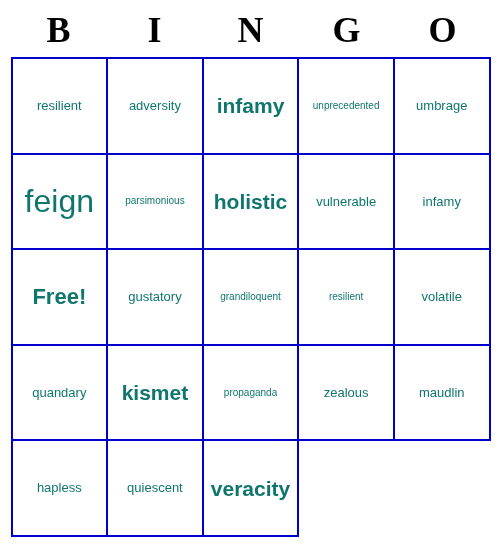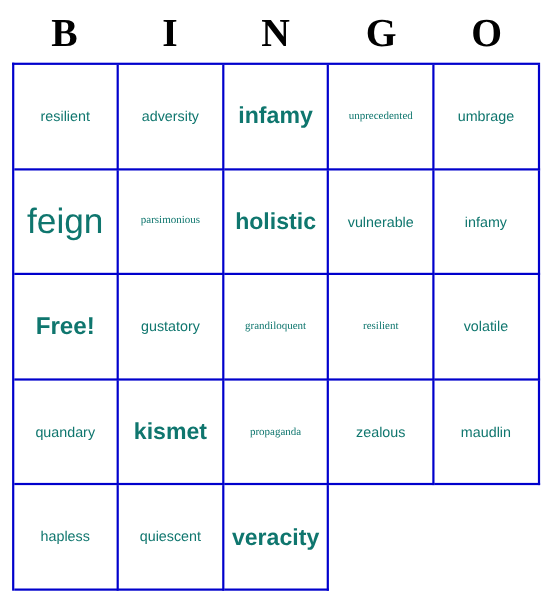--- a/index.html
+++ b/index.html
@@ -54,21 +54,20 @@
     .bingo-cell.large span {
       font-size: 21px;
       font-weight: bold;
     }
     .bingo-cell.xlarge span {
       font-size: 32px;
       font-weight: normal;
     }
     .bingo-cell.small span {
       font-size: 10px;
-      font-family: Liberation Serif, serif;
     }
     .bingo-cell.free span {
       font-size: 22px;
       font-weight: bold;
       text-align: right;
     }
   </style>
 </head>
 <body>
 

